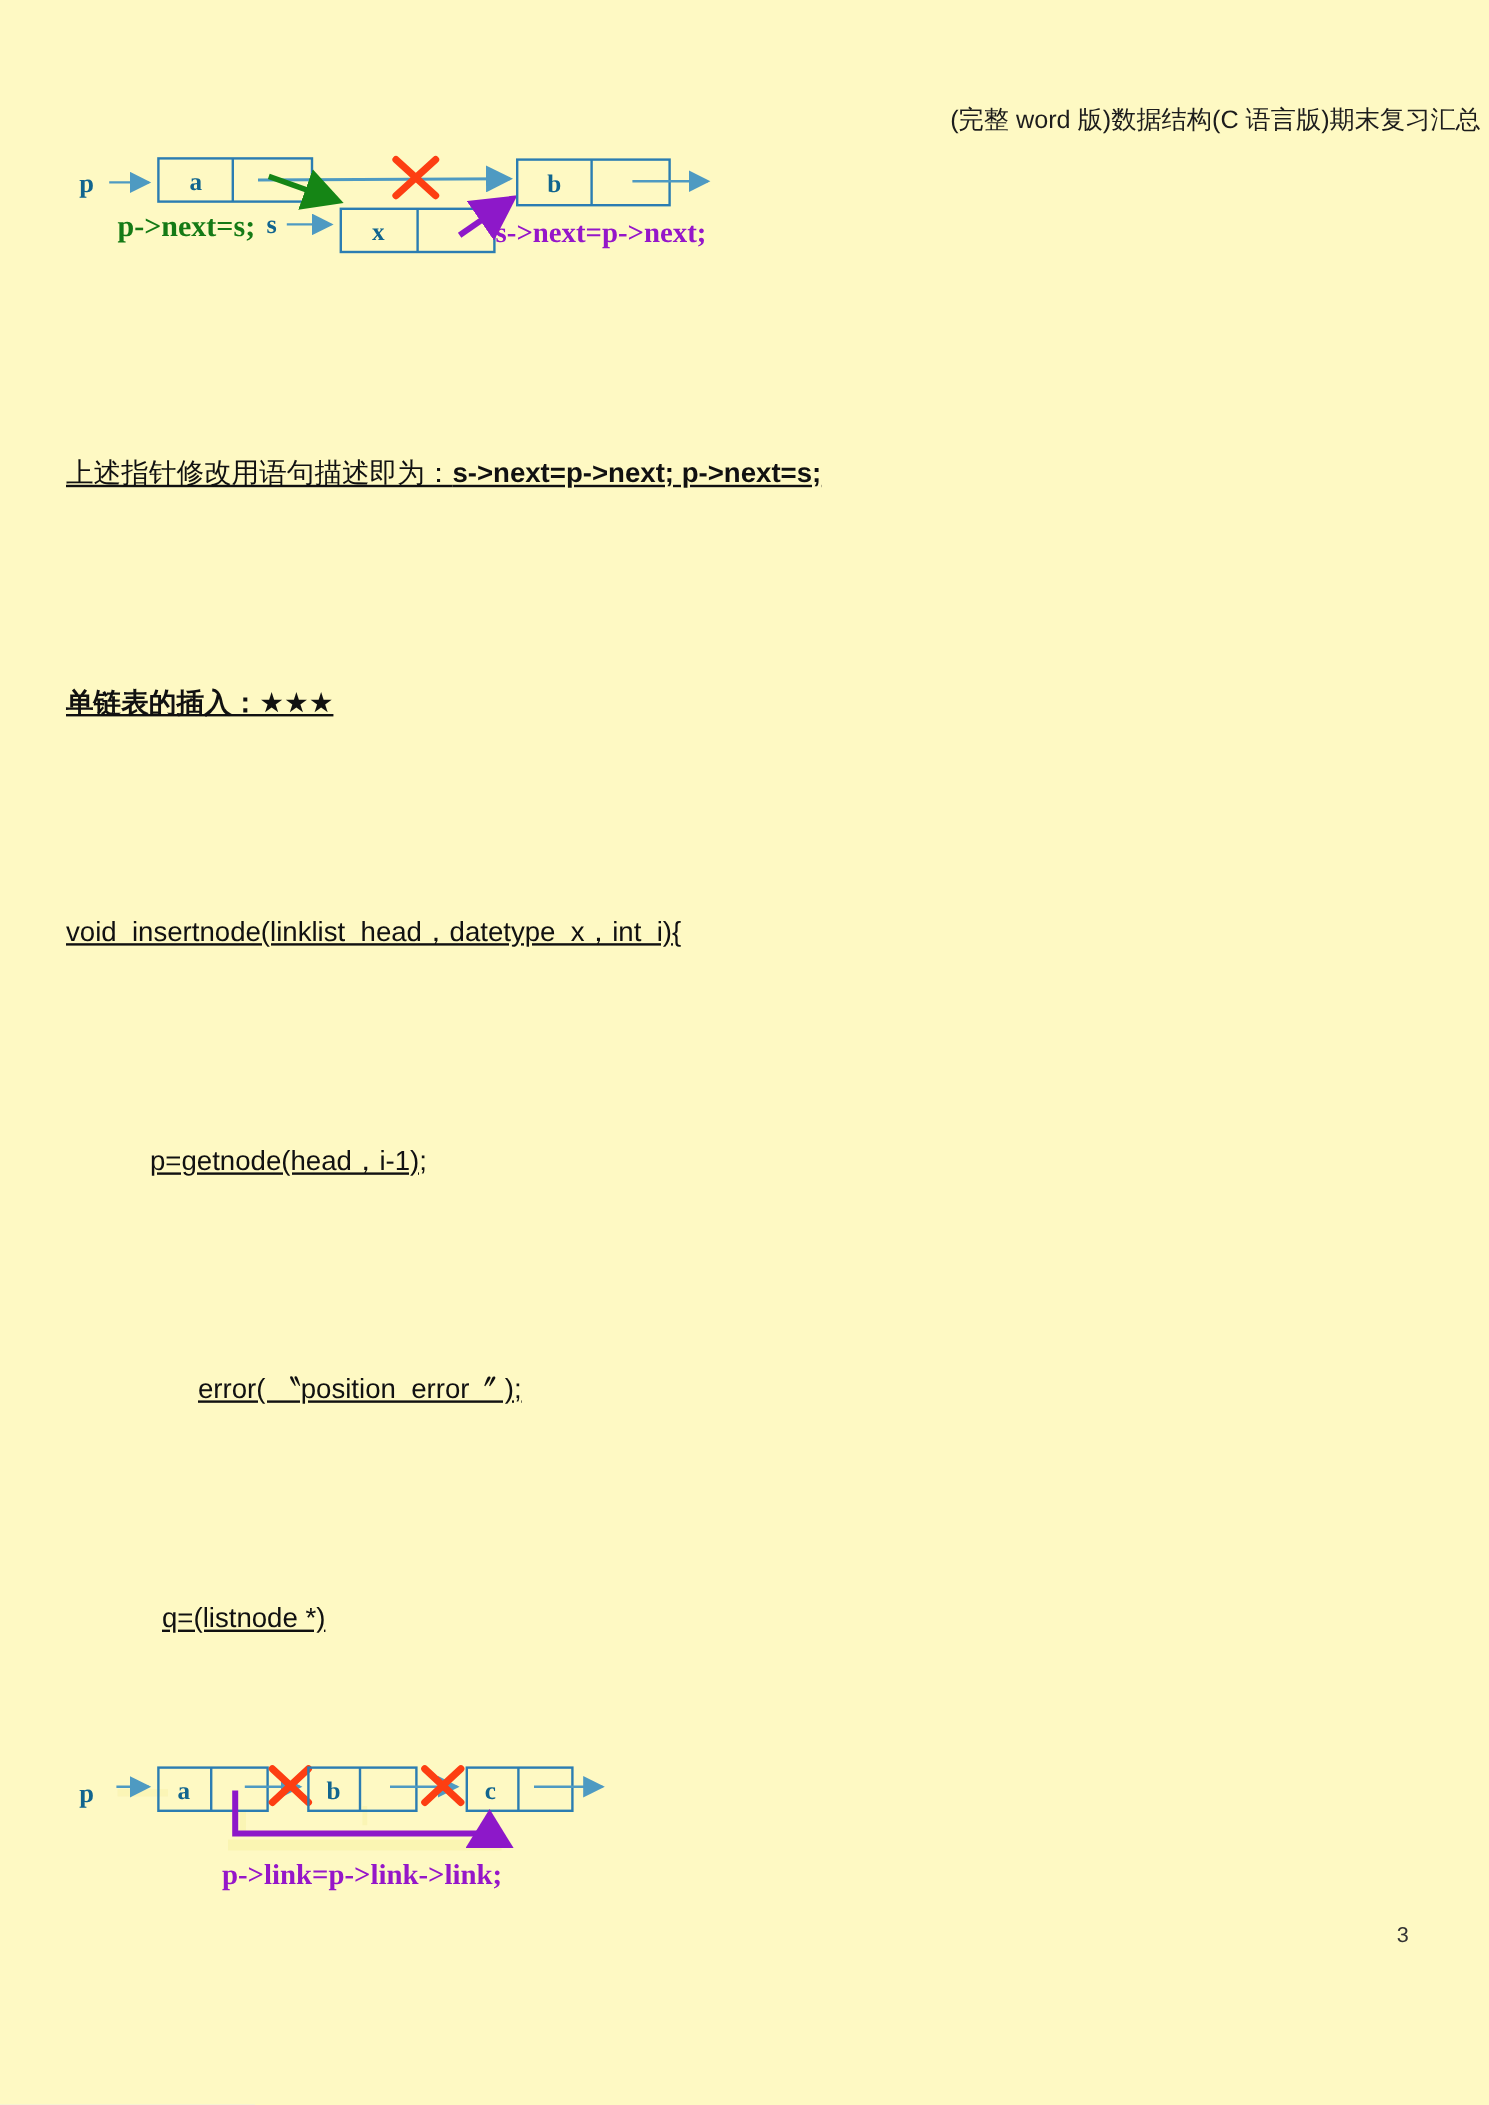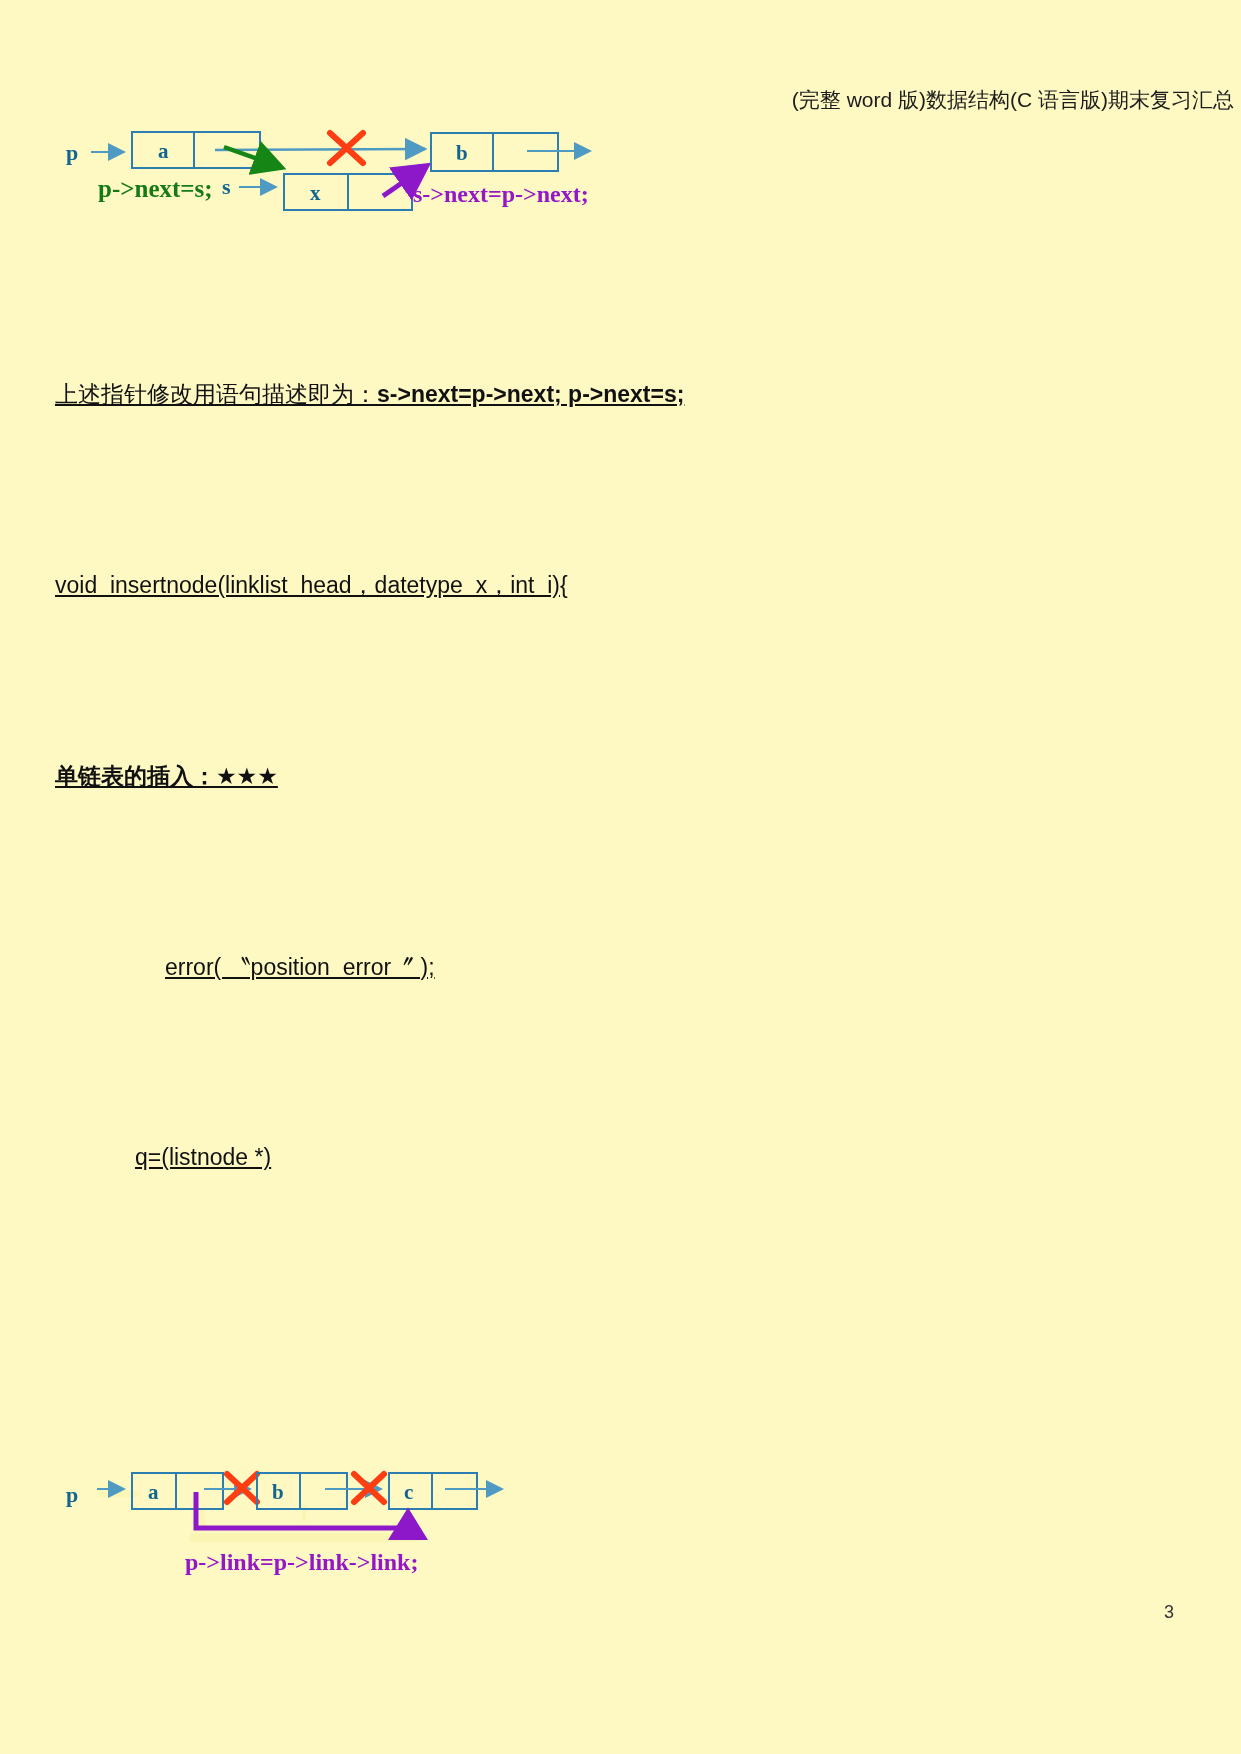--- a/index.html
+++ b/index.html
@@ -70,22 +70,23 @@
     <text class="capPurple" x="373" y="97">s-&gt;next=p-&gt;next;</text>
 
     <rect x="391" y="28" width="127" height="38" fill="none" stroke="#2b7db2" stroke-width="2"></rect>
     <line x1="453" y1="28" x2="453" y2="66" stroke="#2b7db2" stroke-width="2"></line>
     <text class="nodeLetter" x="416" y="55">b</text>
     <line x1="487" y1="46" x2="550" y2="46" stroke="#4e9ac2" stroke-width="2" marker-end="url(#ab1)"></line>
   </svg>
 
   <div class="doc-body">
     <div class="ln"><span>上述指针修改用语句描述即为：</span><span class="bold">s-&gt;next=p-&gt;next; p-&gt;next=s;</span></div>
+    <div class="ln bold">单链表的插入：★★★</div>
     <div class="ln">void  insertnode(linklist  head，datetype  x，int  i){</div>
-    <div class="ln bold">单链表的插入：★★★</div>
+    <div class="ln ind1">p=getnode(head，i-1);</div>
     <div class="ln ind2">error( 〝position  error〞 );</div>
     <div class="ln ind1b">q=(listnode *)</div>
     
     
     
     
     
     
     
     

